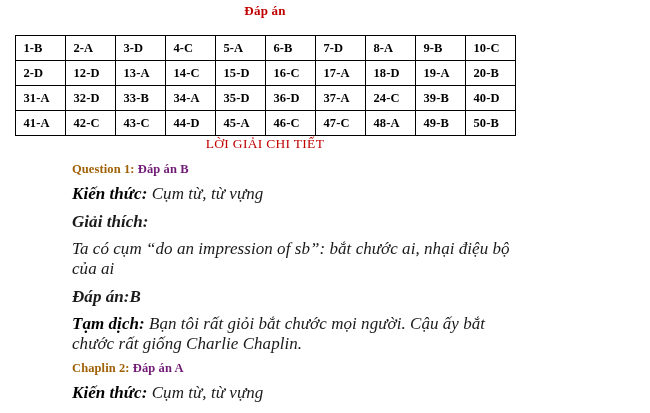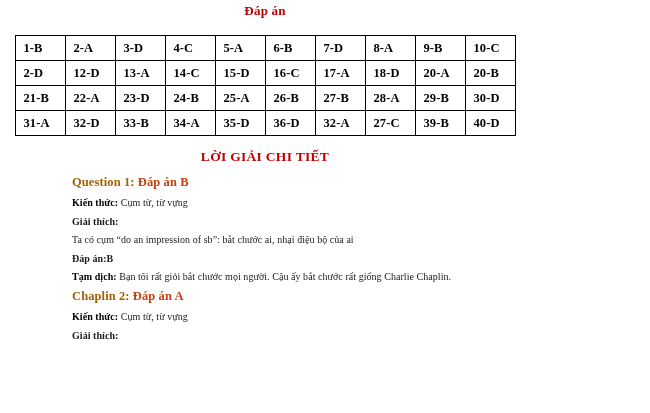--- a/index.html
+++ b/index.html
@@ -54,48 +54,48 @@
     white-space: nowrap;
     vertical-align: middle;
     letter-spacing: 0.1px;
     margin-left: 18px;
   }
 
   
   .section-heading {
     text-align: center;
     color: #c00000;
-    font-weight: bold;
+    font-weight: normal;
     font-size: 13.5px;
-    margin-top: 13px;
     letter-spacing: 0.3px;
   }
 
   
   .solutions {
     margin: 0;
     padding: 10px 0 0 72px;
   }
   .q-heading {
     font-weight: bold;
     font-size: 12.5px;
     margin-bottom: 7px;
     letter-spacing: 0.1px;
   }
   .q-heading .q-label {
     color: #a16207;
   }
   .q-heading .q-answer {
-    color: #c2410c;
+    color: #701a75;
   }
   .line {
-    font-size: 10px;
+    font-size: 17px;
     margin-bottom: 7px;
     color: #1a1a1a;
     letter-spacing: 0.05px;
+    font-style: italic;
   }
   .line .lbl {
     font-weight: bold;
     color: #000000;
   }
   .line .val {
     font-weight: normal;
   }
   .line.bold-only {
     font-weight: bold;
@@ -126,46 +126,46 @@
         </tr>
         <tr>
           <td>2-D</td>
           <td>12-D</td>
           <td>13-A</td>
           <td>14-C</td>
           <td>15-D</td>
           <td>16-C</td>
           <td>17-A</td>
           <td>18-D</td>
-          <td>20-A</td>
+          <td>19-A</td>
           <td>20-B</td>
-        </tr>
-        <tr>
-          <td>21-B</td>
-          <td>22-A</td>
-          <td>23-D</td>
-          <td>24-B</td>
-          <td>25-A</td>
-          <td>26-B</td>
-          <td>27-B</td>
-          <td>28-A</td>
-          <td>29-B</td>
-          <td>30-D</td>
         </tr>
         <tr>
           <td>31-A</td>
           <td>32-D</td>
           <td>33-B</td>
           <td>34-A</td>
           <td>35-D</td>
           <td>36-D</td>
-          <td>32-A</td>
-          <td>27-C</td>
+          <td>37-A</td>
+          <td>24-C</td>
           <td>39-B</td>
           <td>40-D</td>
+        </tr>
+        <tr>
+          <td>41-A</td>
+          <td>42-C</td>
+          <td>43-C</td>
+          <td>44-D</td>
+          <td>45-A</td>
+          <td>46-C</td>
+          <td>47-C</td>
+          <td>48-A</td>
+          <td>49-B</td>
+          <td>50-B</td>
         </tr>
       </tbody>
     </table>
   </div>
 
   <div class="section-heading">LỜI GIẢI CHI TIẾT</div>
 
   <div class="solutions">
 
     <div class="q-heading">

